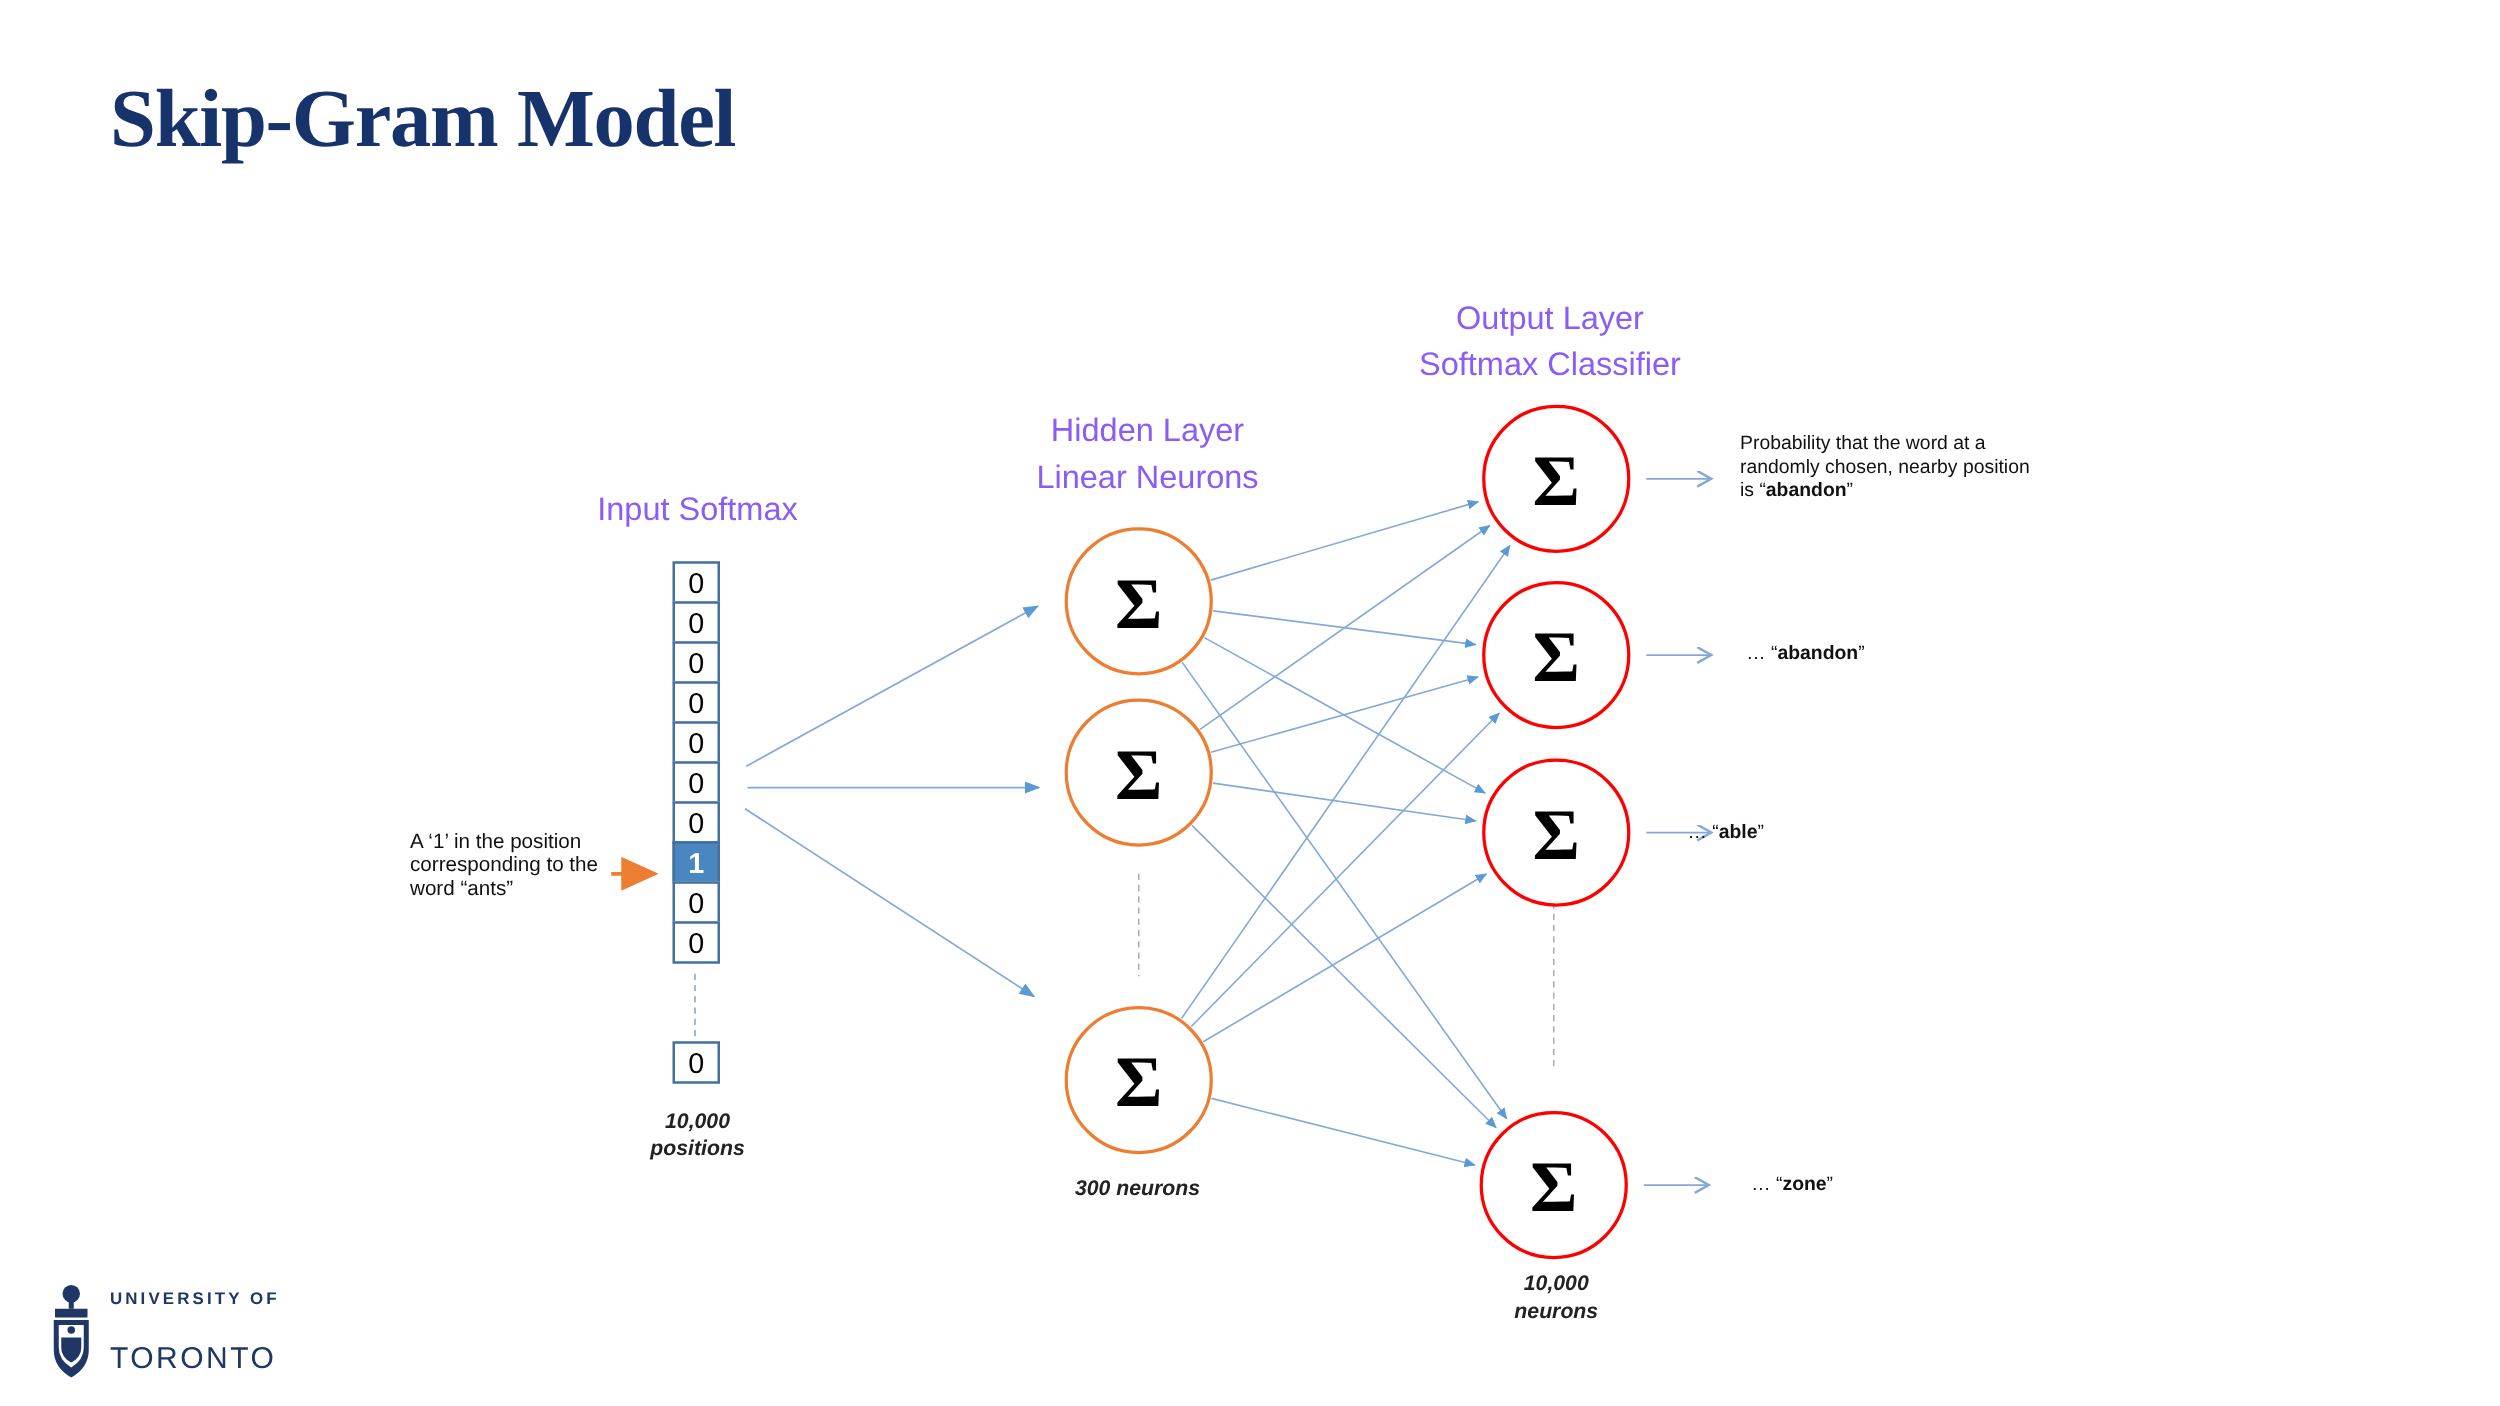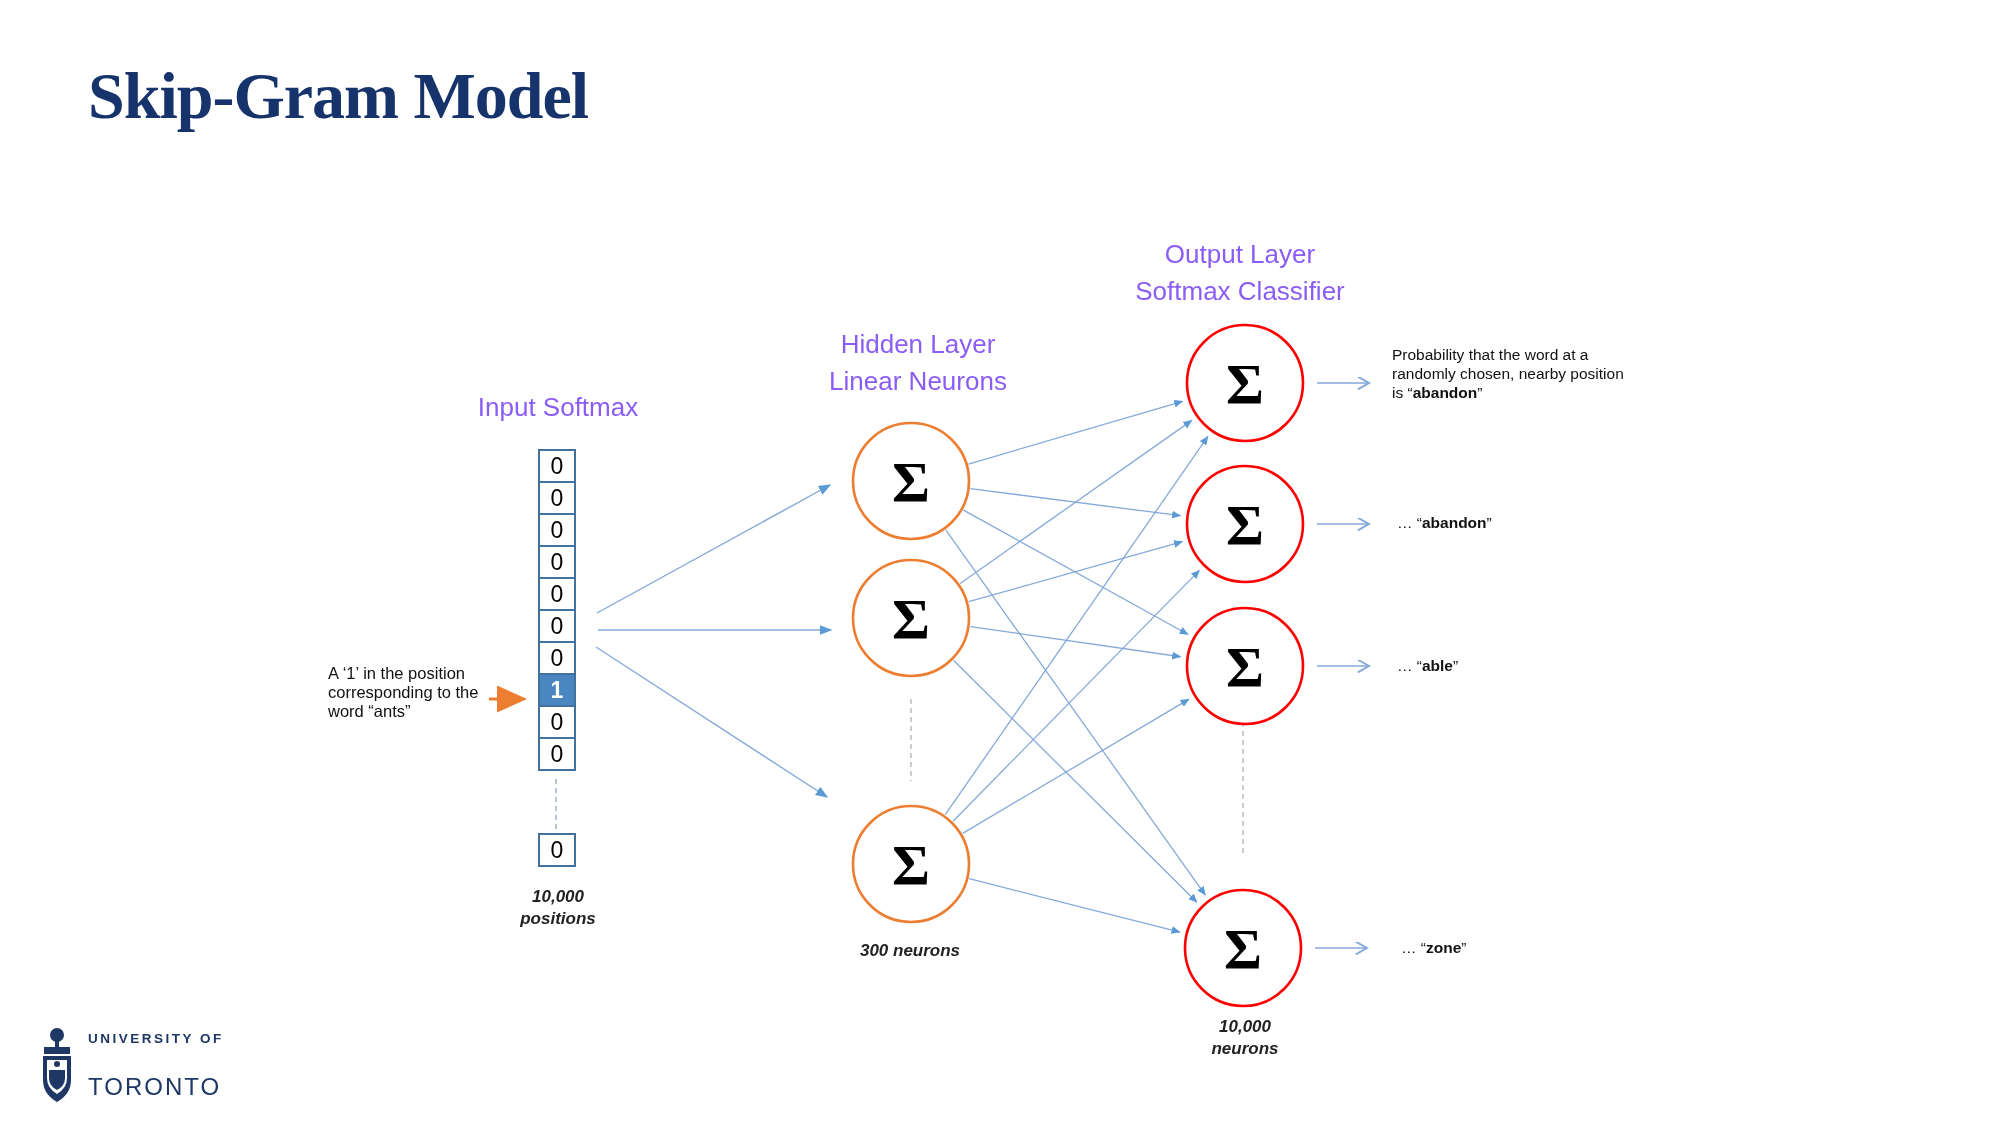--- a/index.html
+++ b/index.html
@@ -30,21 +30,21 @@
   .small-italic{position:absolute;font-style:italic;font-size:17px;color:#222;
                 text-align:center;line-height:22px;font-weight:bold;}
   .positions-label{left:498px;top:886px;width:120px;}
   .count-300{left:845px;top:940px;width:130px;}
   .count-10k{left:1185px;top:1016px;width:120px;}
 
   .out-annot{position:absolute;font-size:15.5px;color:#111;line-height:19px;}
   .out-annot b{font-weight:700;}
   .oa0{left:1392px;top:345px;width:240px;}
   .oa1{left:1397px;top:513px;}
-  .oa2{left:1397px;top:656px;}
+  .oa2{left:1350px;top:656px;}
   .oa3{left:1401px;top:938px;}
 
   .logo{position:absolute;left:36px;top:1026px;display:flex;align-items:flex-end;gap:10px;}
   .logo-text{font-family:Liberation Sans, sans-serif;color:#1E3765;padding-bottom:2px;}
   .logo-u{font-size:13.5px;font-weight:700;letter-spacing:2.5px;}
   .logo-t{font-size:24px;letter-spacing:2px;line-height:30px;margin-top:26px;}
 </style>
 </head>
 <body>
 

